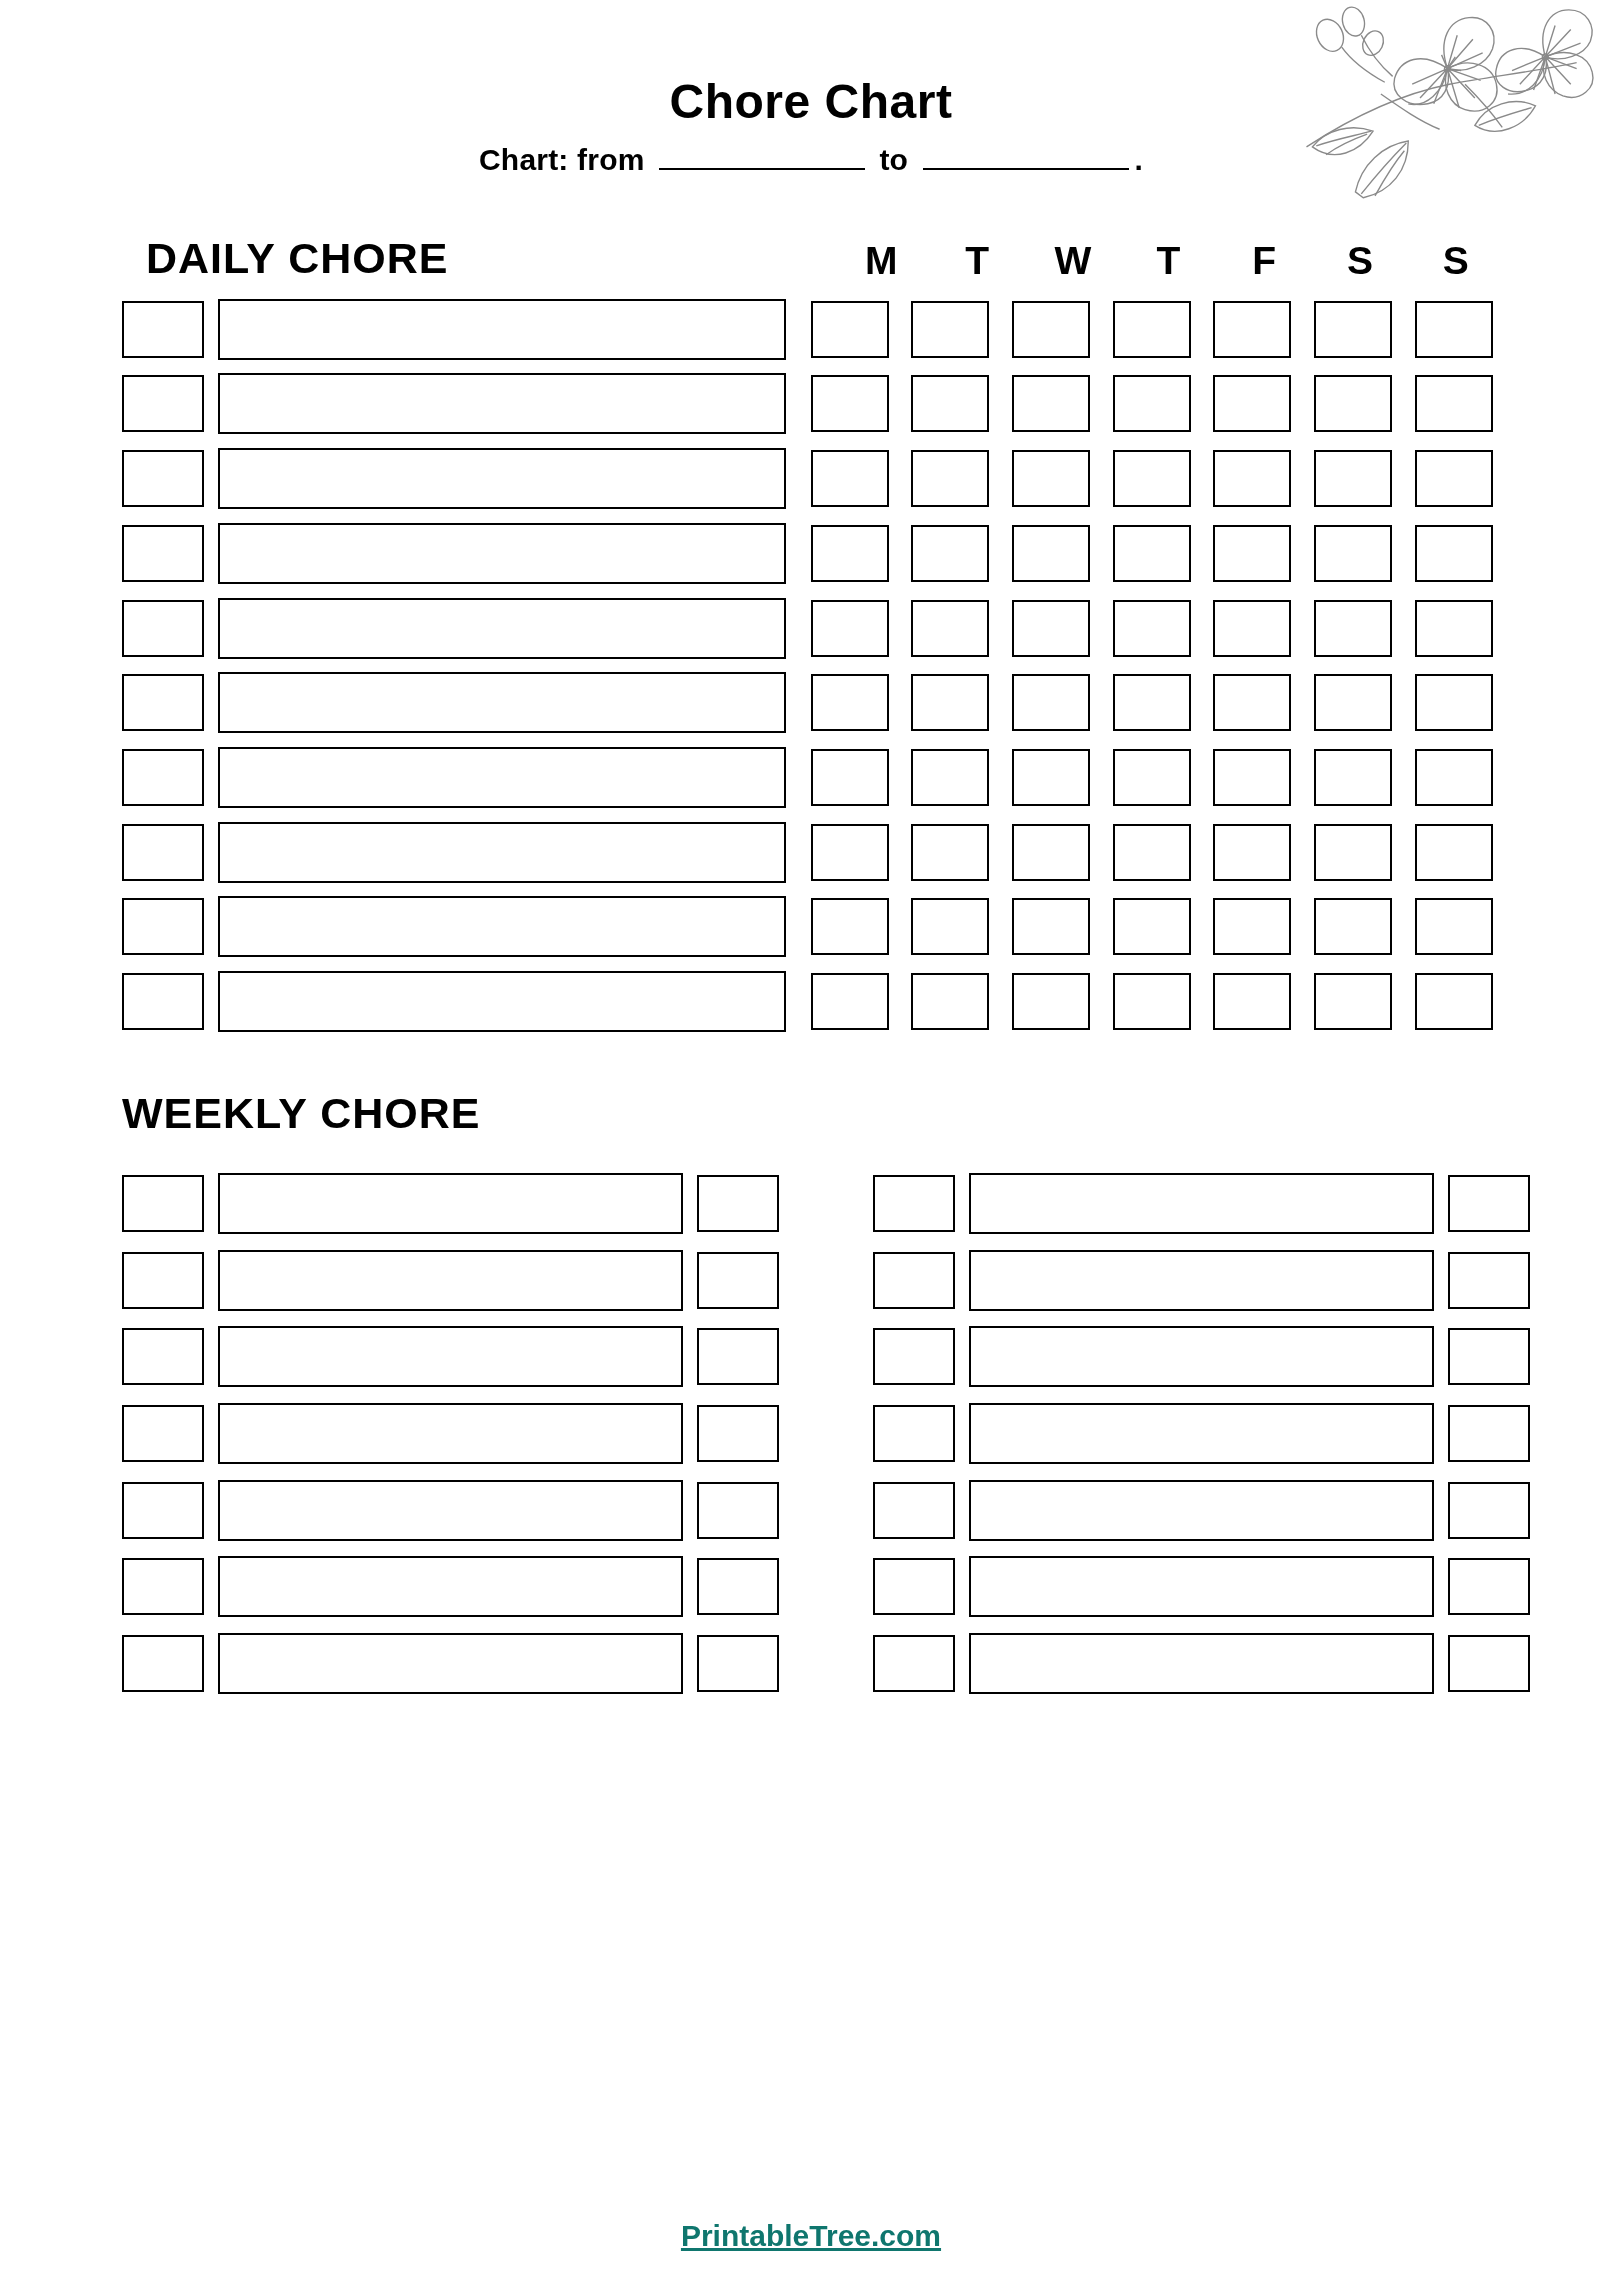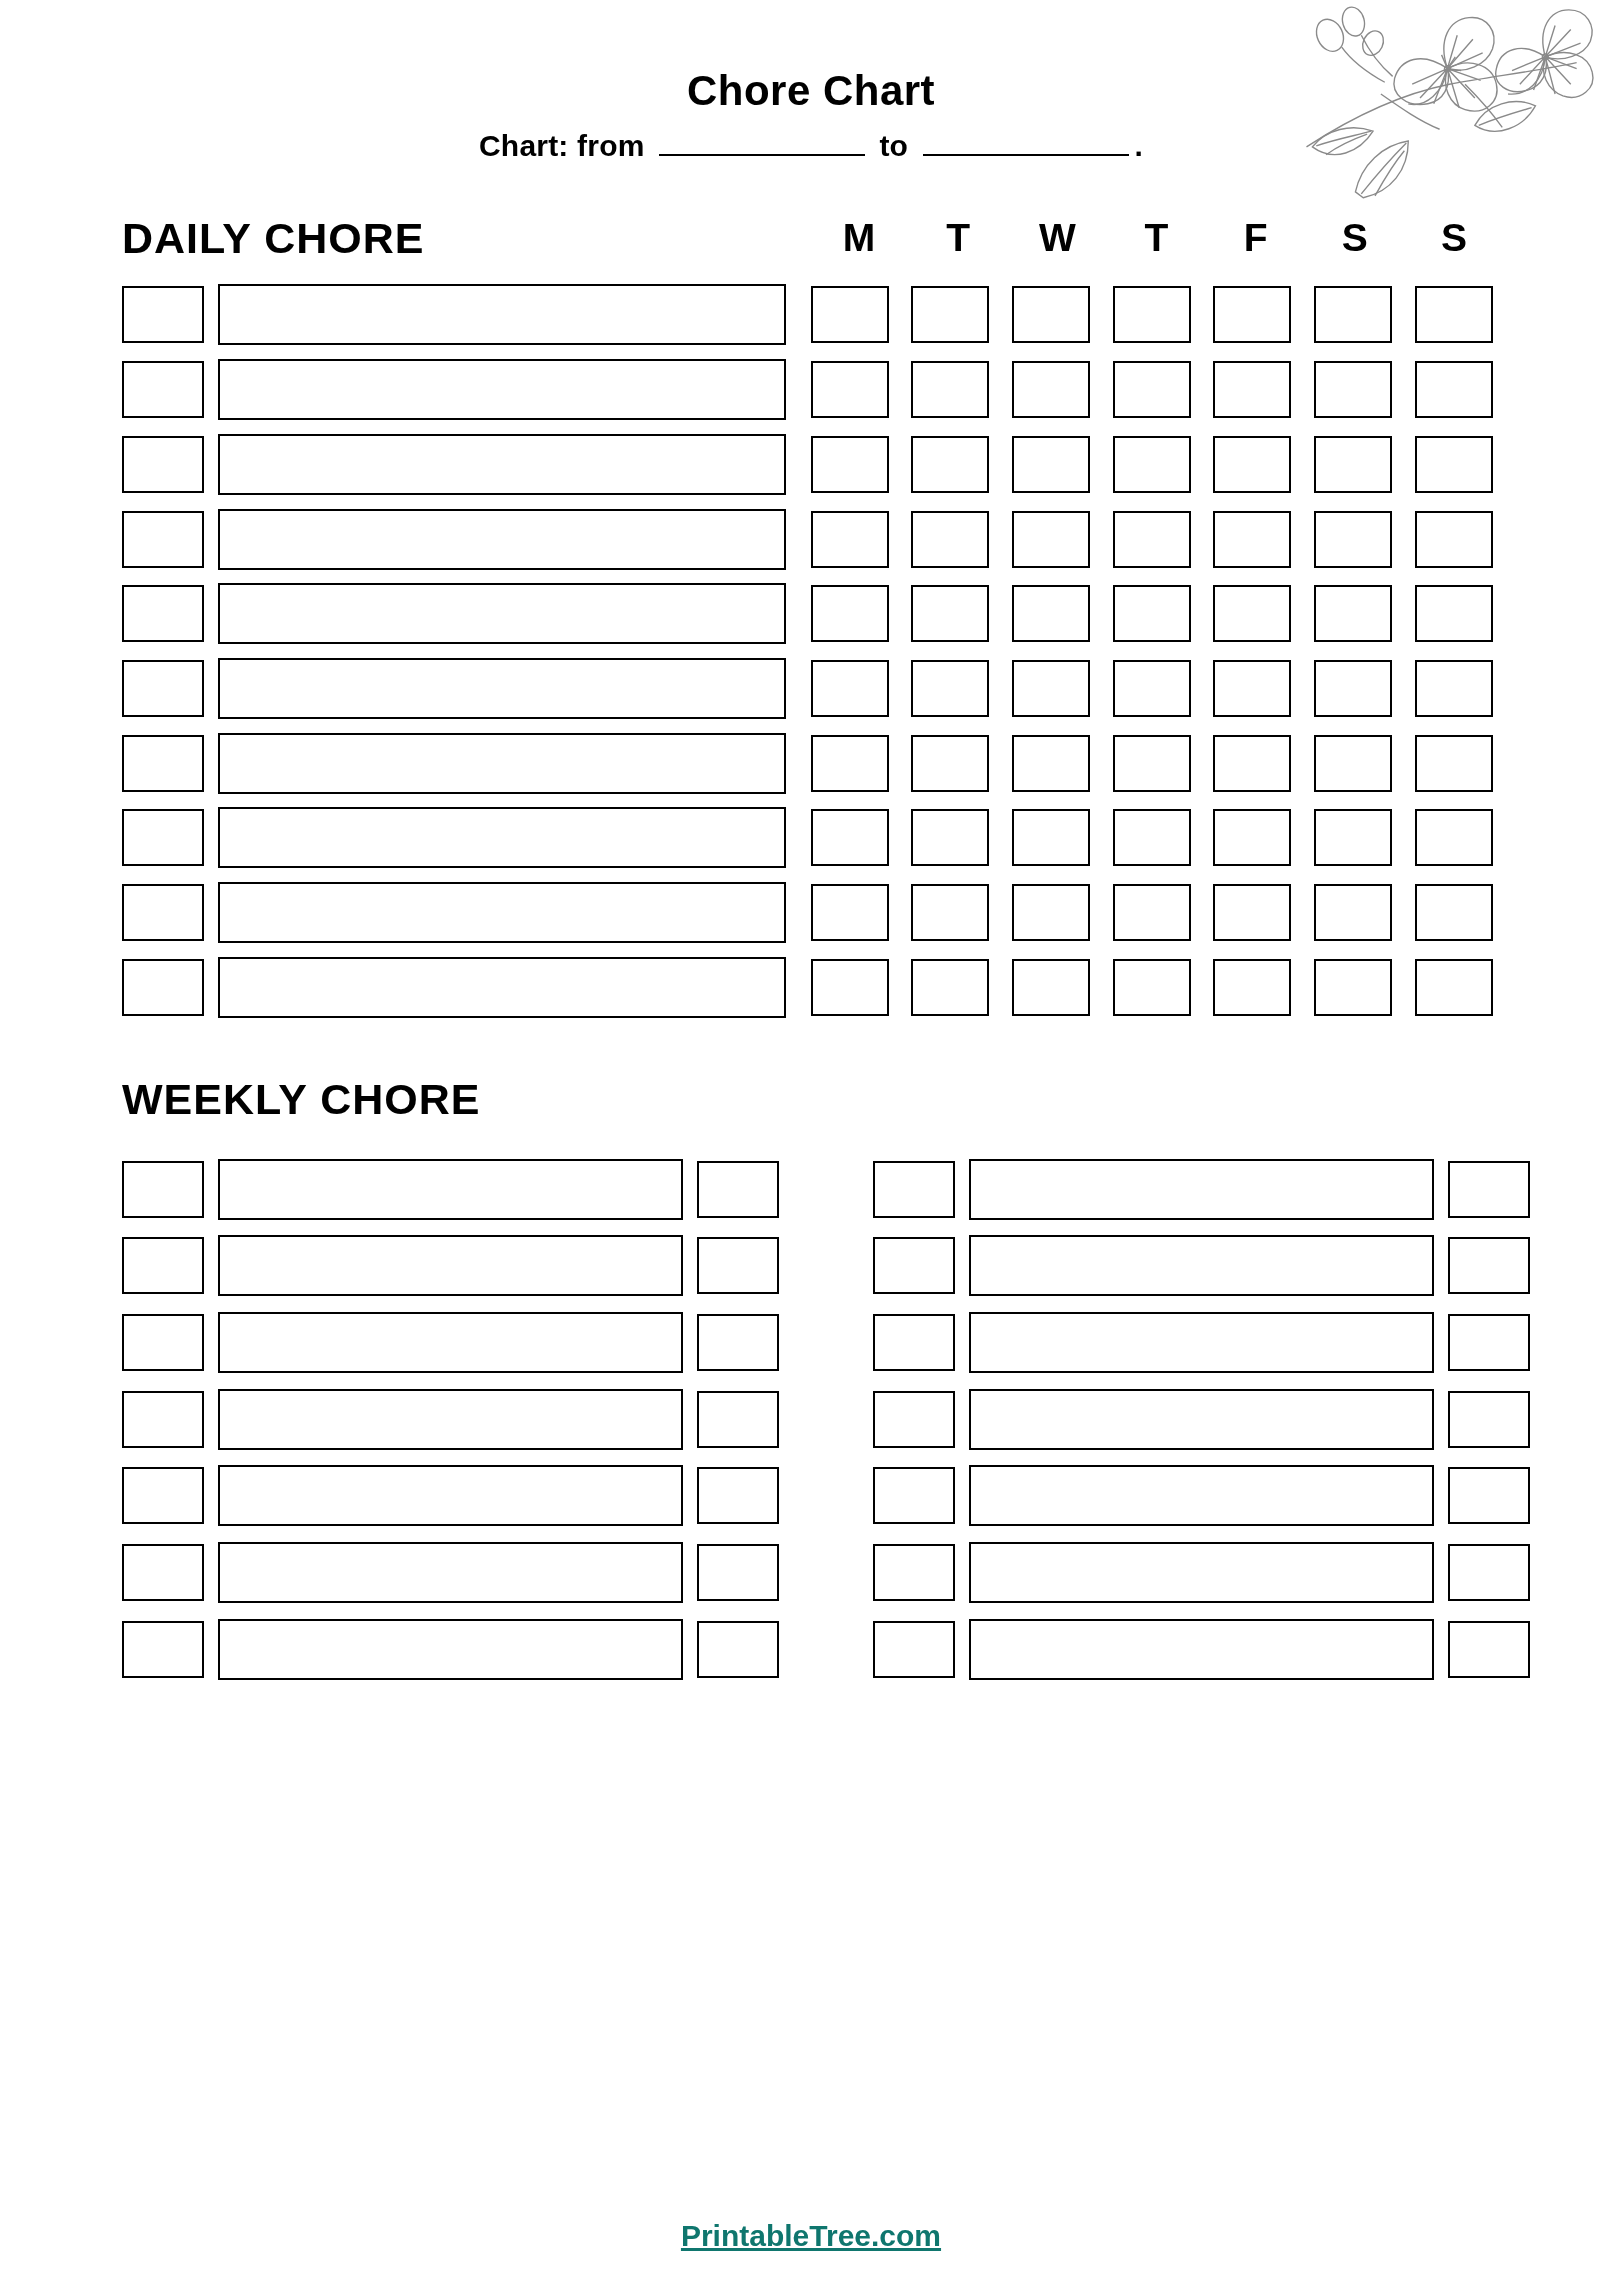--- a/index.html
+++ b/index.html
@@ -23,25 +23,25 @@
     height: 2294px;
     padding: 0;
   }
 
   
   .header {
     padding-top: 69px;
     text-align: center;
   }
   .title {
-    font-size: 42px;
+    font-size: 48px;
     font-weight: bold;
     letter-spacing: 0.5px;
     line-height: 1.05;
-    margin: 0;
+    margin: 8px;
   }
   .date-line {
     margin-top: 15.7px;
     font-size: 30px;
     font-weight: bold;
     letter-spacing: 0.2px;
   }
   .date-line .blank {
     display: inline-block;
     border-bottom: 2.9px solid #000;
@@ -70,22 +70,23 @@
 
   
   .daily-block {
     position: relative;
     margin-top: 45px;
     padding-left: 122px;
     padding-right: 118px;
   }
   .daily-head-row {
     display: flex;
-    align-items: center;
+    align-items: flex-end;
     height: 61px;
+    margin-left: 24px;
   }
   .daily-head-left {
     width: 688px;
     flex: 0 0 688px;
   }
   .daily-head-days {
     flex: 1;
     display: flex;
   }
   .day-label {

